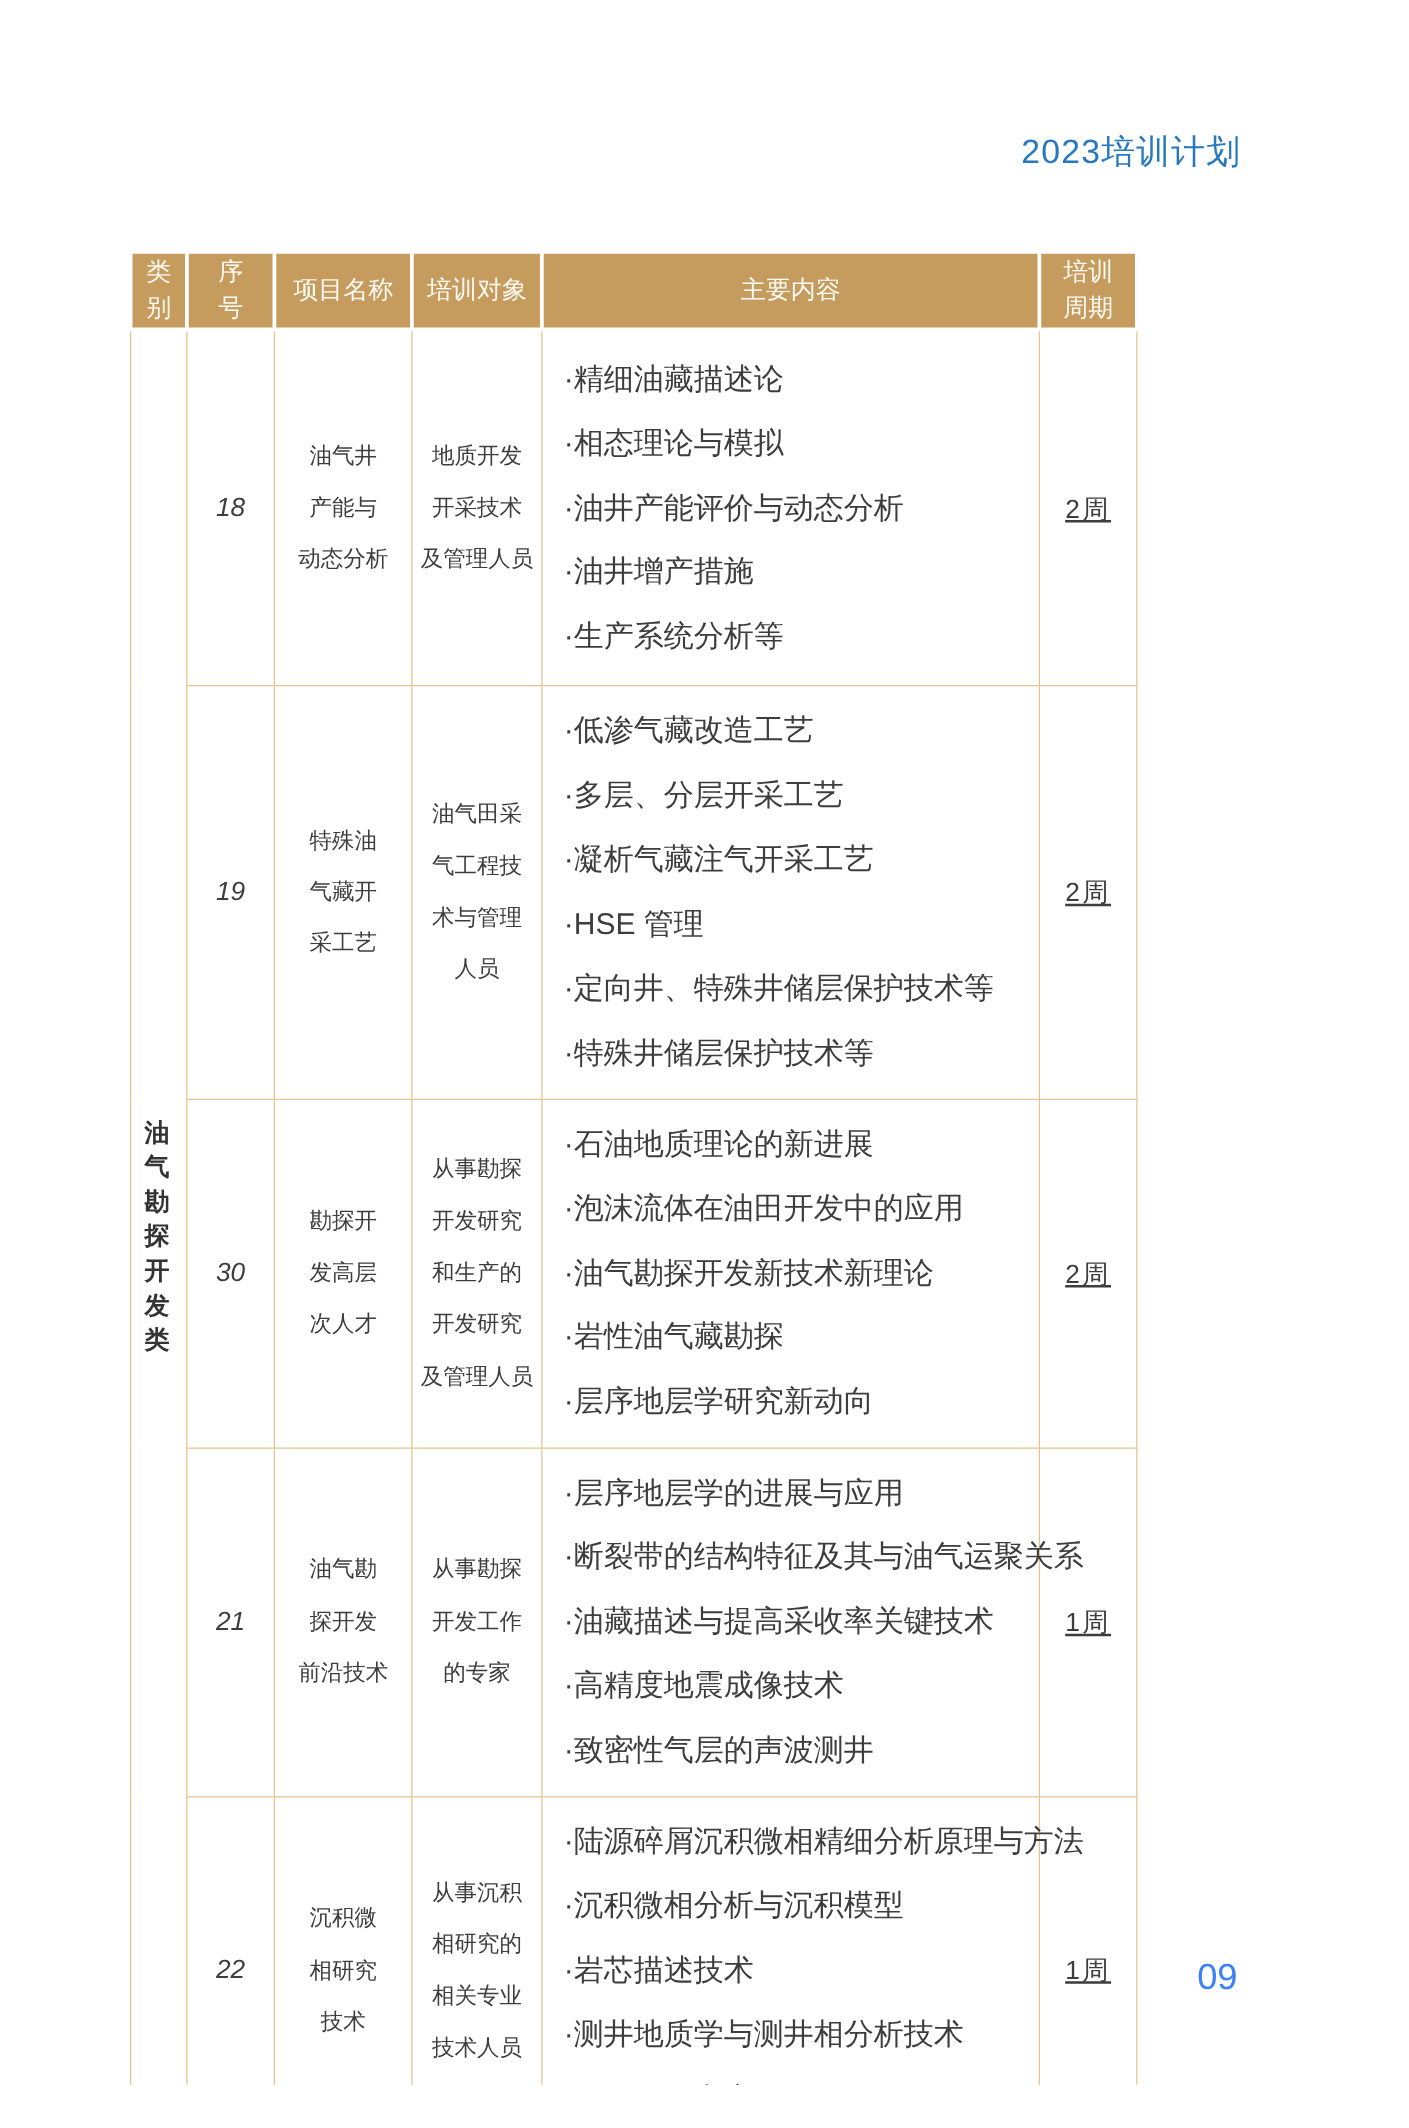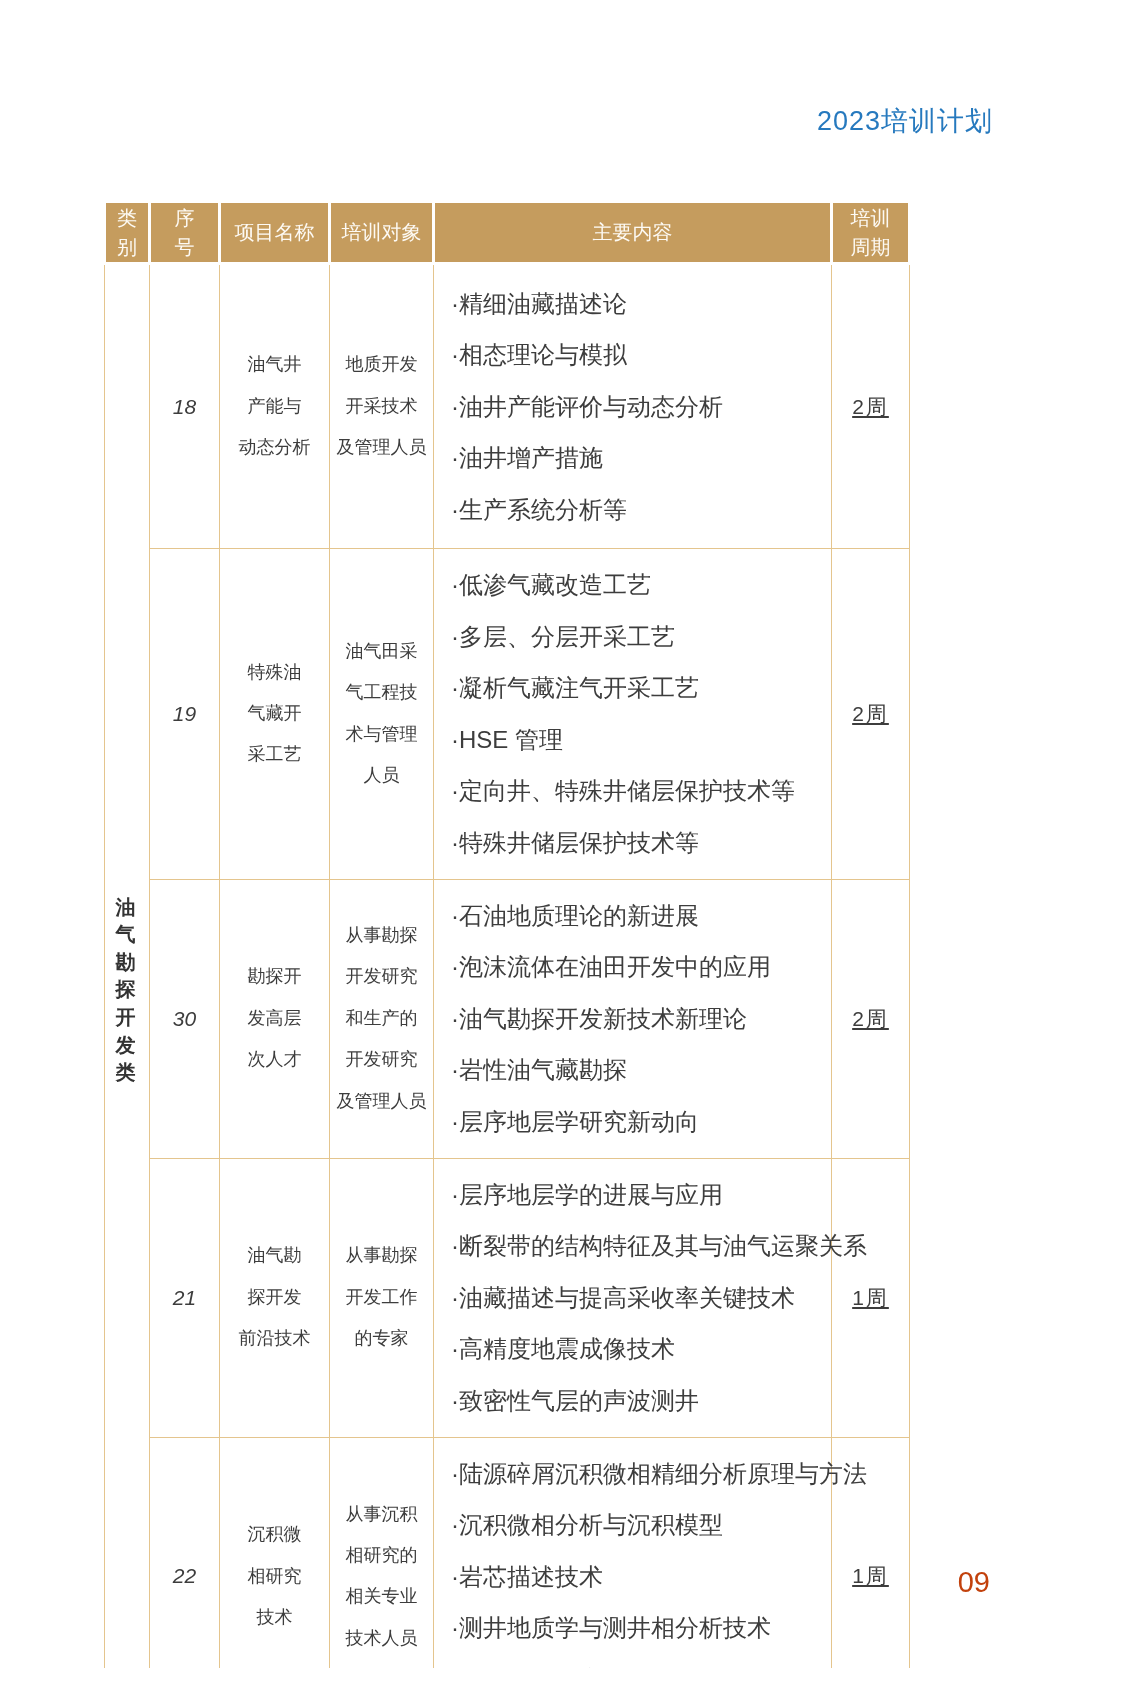--- a/index.html
+++ b/index.html
@@ -17,21 +17,21 @@
     right: 134px;
     font-size: 27px;
     color: #2679be;
     letter-spacing: 1px;
   }
   .page-number {
     position: absolute;
     top: 1566px;
     right: 137px;
     font-size: 29px;
-    color: #c2410c;
+    color: #3b82f6;
   }
   table.plan {
     position: absolute;
     left: 103px;
     top: 200px;
     width: 805px;
     border-collapse: collapse;
     table-layout: fixed;
   }
   table.plan th {

